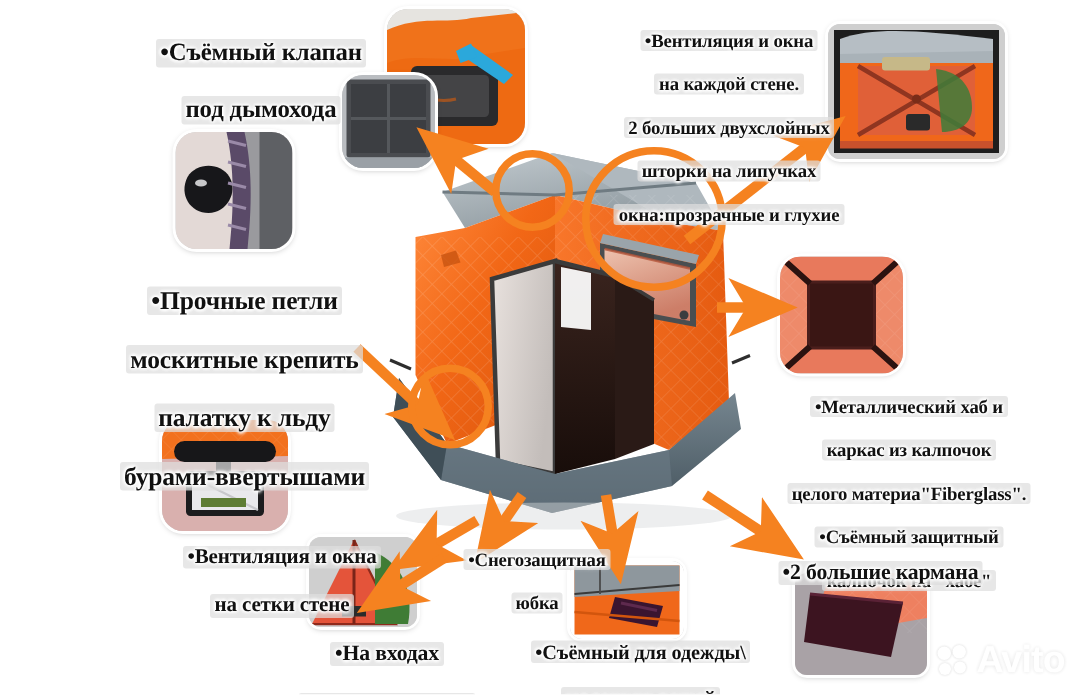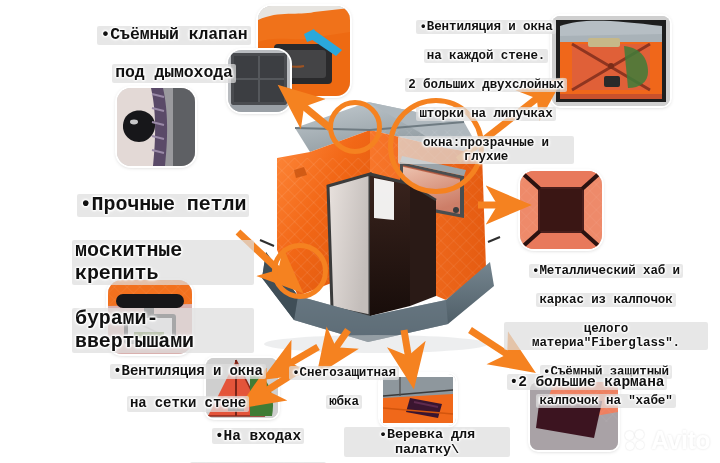--- a/index.html
+++ b/index.html
@@ -13,21 +13,21 @@
     width:720px;
     height:463px;
     overflow:hidden;
     background:#ffffff;
     margin:0;
   }
 
   
   .callout{
     position:absolute;
-    font-family:Liberation Mono, monospace;
+    font-family:Liberation Serif, serif;
     font-weight:bold;
     color:#111111;
     line-height:1.12;
     letter-spacing:-0.1px;
     white-space:pre-line;
     z-index:30;
     text-shadow:
       0 0 3px #ffffff, 0 0 3px #ffffff, 0 0 5px #ffffff,
       1px 0 2px #ffffff, -1px 0 2px #ffffff,
       0 1px 2px #ffffff, 0 -1px 2px #ffffff;
@@ -348,55 +348,56 @@
   </div>
 
   <div class="callout c-center" style="left:398px;top:6px;width:176px;font-size:12.5px;text-align:center;">
     <span class="ln">•Вентиляция и окна</span>
     <span class="ln">на каждой стене.</span>
     <span class="ln">2 больших двухслойных</span>
     <span class="ln">шторки на липучках</span>
     <span class="ln">окна:прозрачные и глухие</span>
   </div>
 
-  <div class="callout c-center" style="left:72px;top:172px;width:182px;font-size:20px;text-align:left;">
+  <div class="callout c-center" style="left:72px;top:172px;width:182px;font-size:17px;text-align:center;">
     <span class="ln">•Прочные петли</span>
     <span class="ln">москитные крепить</span>
+    <span class="ln">палатку к льду</span>
     <span class="ln">бурами-ввертышами</span>
   </div>
 
   <div class="callout c-center" style="left:504px;top:250px;width:204px;font-size:12.5px;text-align:center;">
     <span class="ln">•Металлический хаб и</span>
     <span class="ln">каркас из калпочок</span>
     <span class="ln">целого материа"Fiberglass".</span>
     <span class="ln">•Съёмный защитный</span>
     <span class="ln">калпочок на "хабе"</span>
   </div>
 
   <div class="callout c-center" style="left:98px;top:348px;width:180px;font-size:14px;text-align:center;">
     <span class="ln">•Вентиляция и окна</span>
     <span class="ln">на сетки стене</span>
   </div>
 
-  <div class="callout c-center" style="left:284px;top:352px;width:120px;font-size:12.5px;text-align:center;">
+  <div class="callout c-center" style="left:298px;top:352px;width:120px;font-size:12.5px;text-align:center;">
     <span class="ln">•Снегозащитная</span>
     <span class="ln">юбка</span>
   </div>
 
   <div class="callout c-center" style="left:492px;top:358px;width:190px;font-size:14.5px;text-align:right;">
     <span class="ln">•2 большие кармана</span>
   </div>
 
   <div class="callout c-center" style="left:178px;top:412px;width:160px;font-size:14.5px;text-align:center;">
     <span class="ln">•На входах</span>
     <span class="ln">москитные сетки</span>
   </div>
 
   <div class="callout c-center" style="left:344px;top:412px;width:166px;font-size:13.5px;text-align:center;">
-    <span class="ln">•Веревка для палатку\</span>
+    <span class="ln">•Съёмный для одежды\</span>
     <span class="ln">маленких вещей</span>
   </div>
 
   <div id="avito">
     <span class="dots">
       <i></i>
         <i></i>
         <i></i>
         <i></i>
     </span>

